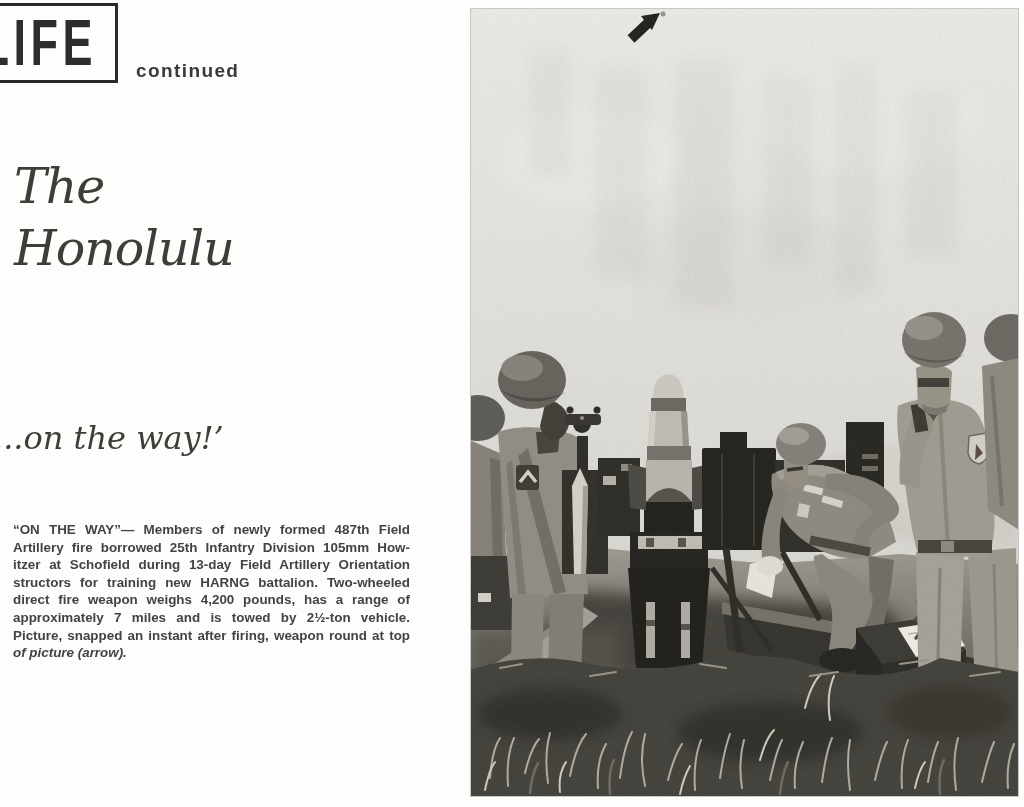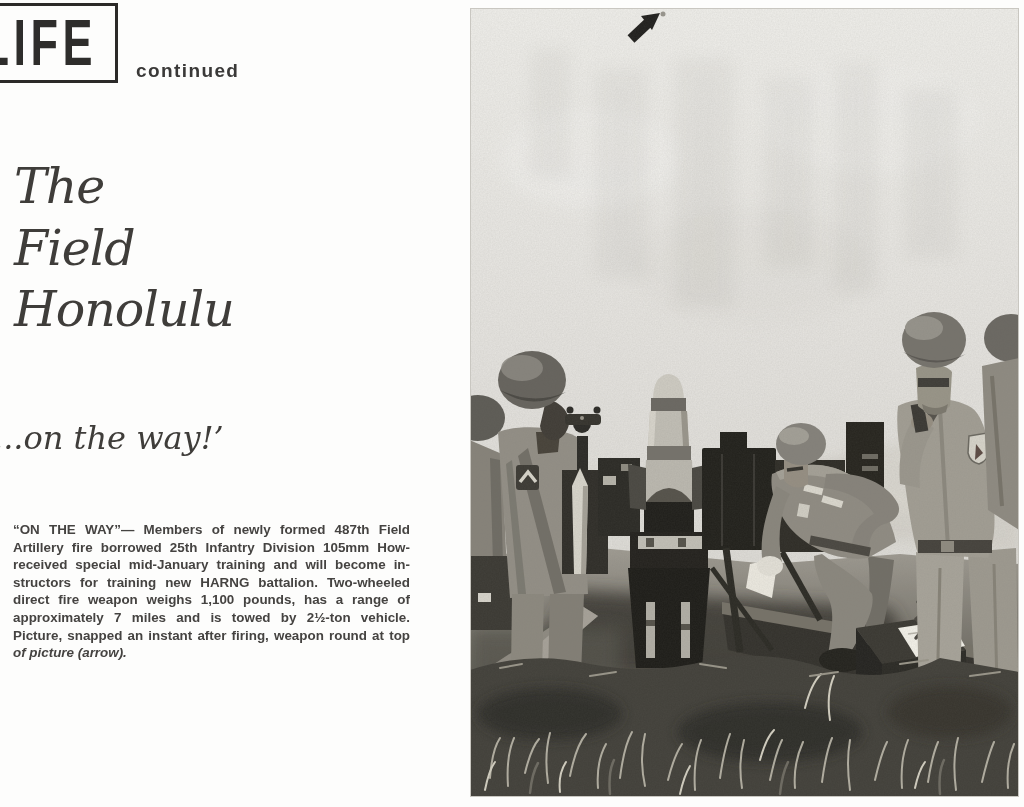--- a/index.html
+++ b/index.html
@@ -58,31 +58,30 @@
 
 <div class="page">
 
   <div class="life-box">
     <span class="life-text">LIFE</span>
   </div>
   <div class="continued">continued</div>
 
   <div class="headline">
     <div>The</div>
-    <div>Field</div>
     <div>Honolulu</div>
   </div>
   <div class="headline-sub">...on the way!’</div>
 
   <div class="caption">
     <div class="cap-line">“ON THE WAY”— Members of newly formed 487th Field</div>
     <div class="cap-line">Artillery fire borrowed 25th Infantry Division 105mm How-</div>
-    <div class="cap-line">received special mid-January training and will become in-</div>
+    <div class="cap-line">itzer at Schofield during 13-day Field Artillery Orientation</div>
     <div class="cap-line">structors for training new HARNG battalion. Two-wheeled</div>
-    <div class="cap-line">direct fire weapon weighs 1,100 pounds, has a range of</div>
+    <div class="cap-line">direct fire weapon weighs 4,200 pounds, has a range of</div>
     <div class="cap-line">approximately 7 miles and is towed by 2½-ton vehicle.</div>
     <div class="cap-line">Picture, snapped an instant after firing, weapon round at top</div>
     <div class="cap-line last">of picture (arrow).</div>
   </div>
 
   <div class="photo" role="img" aria-label="Black-and-white photograph: members of the 487th Field Artillery fire a 105mm howitzer at Schofield; an arrow marks the round at top of picture">
     <svg width="549" height="789" viewBox="0 0 549 789" xmlns="http://www.w3.org/2000/svg">
       <defs>
         <linearGradient id="sky" x1="0" y1="0" x2="0" y2="1">
           <stop offset="0" stop-color="#f0efeb"></stop>

